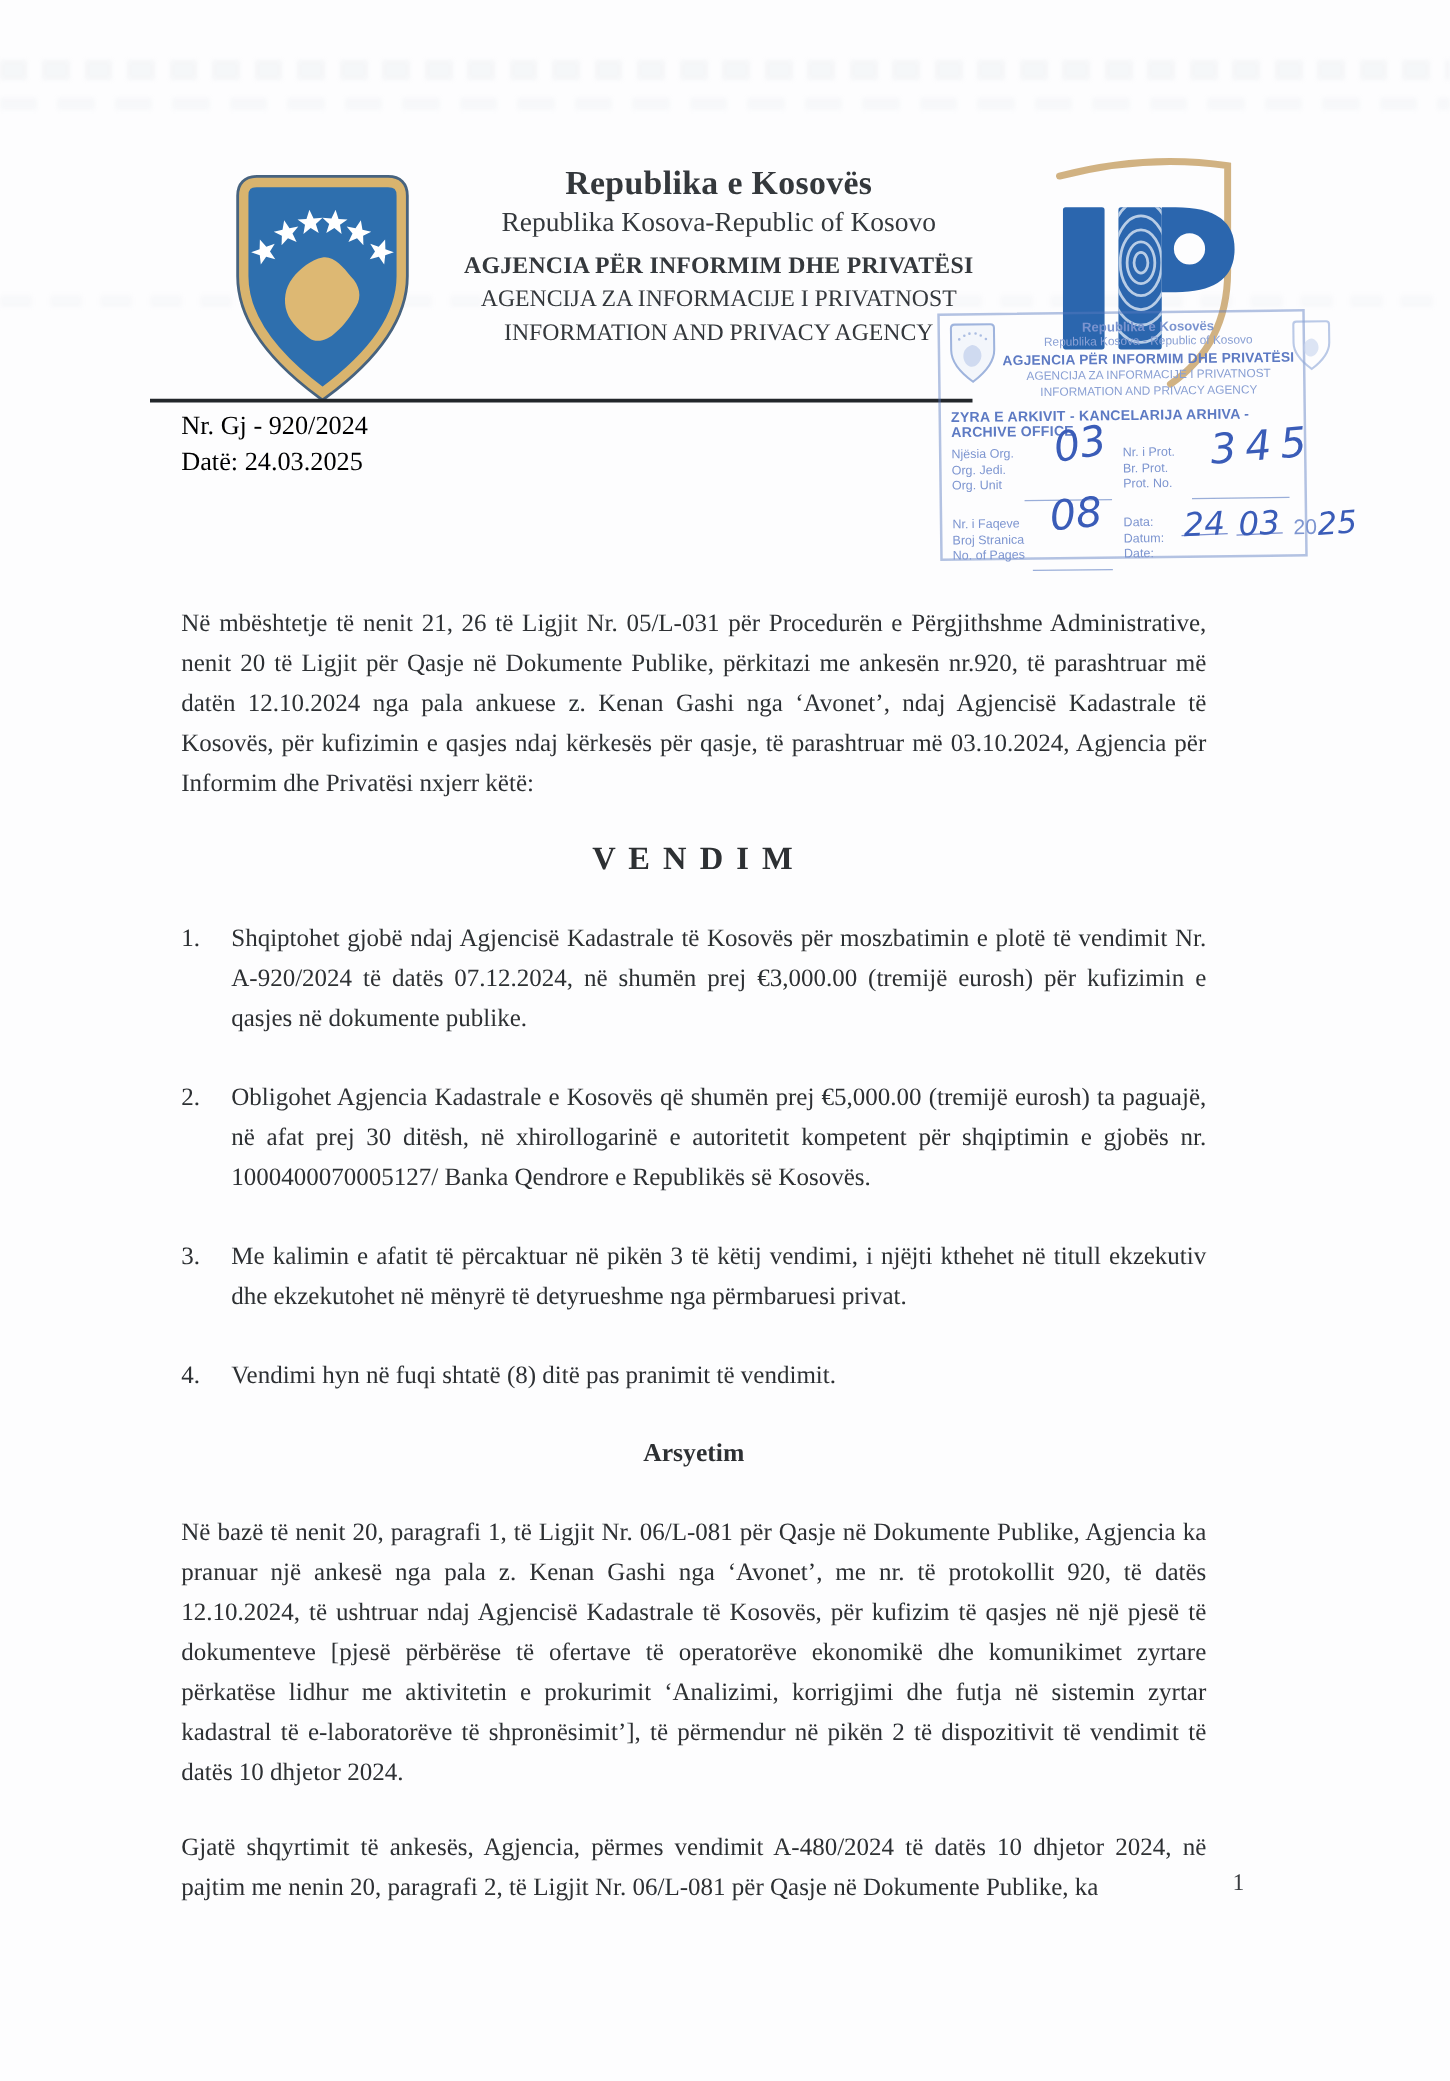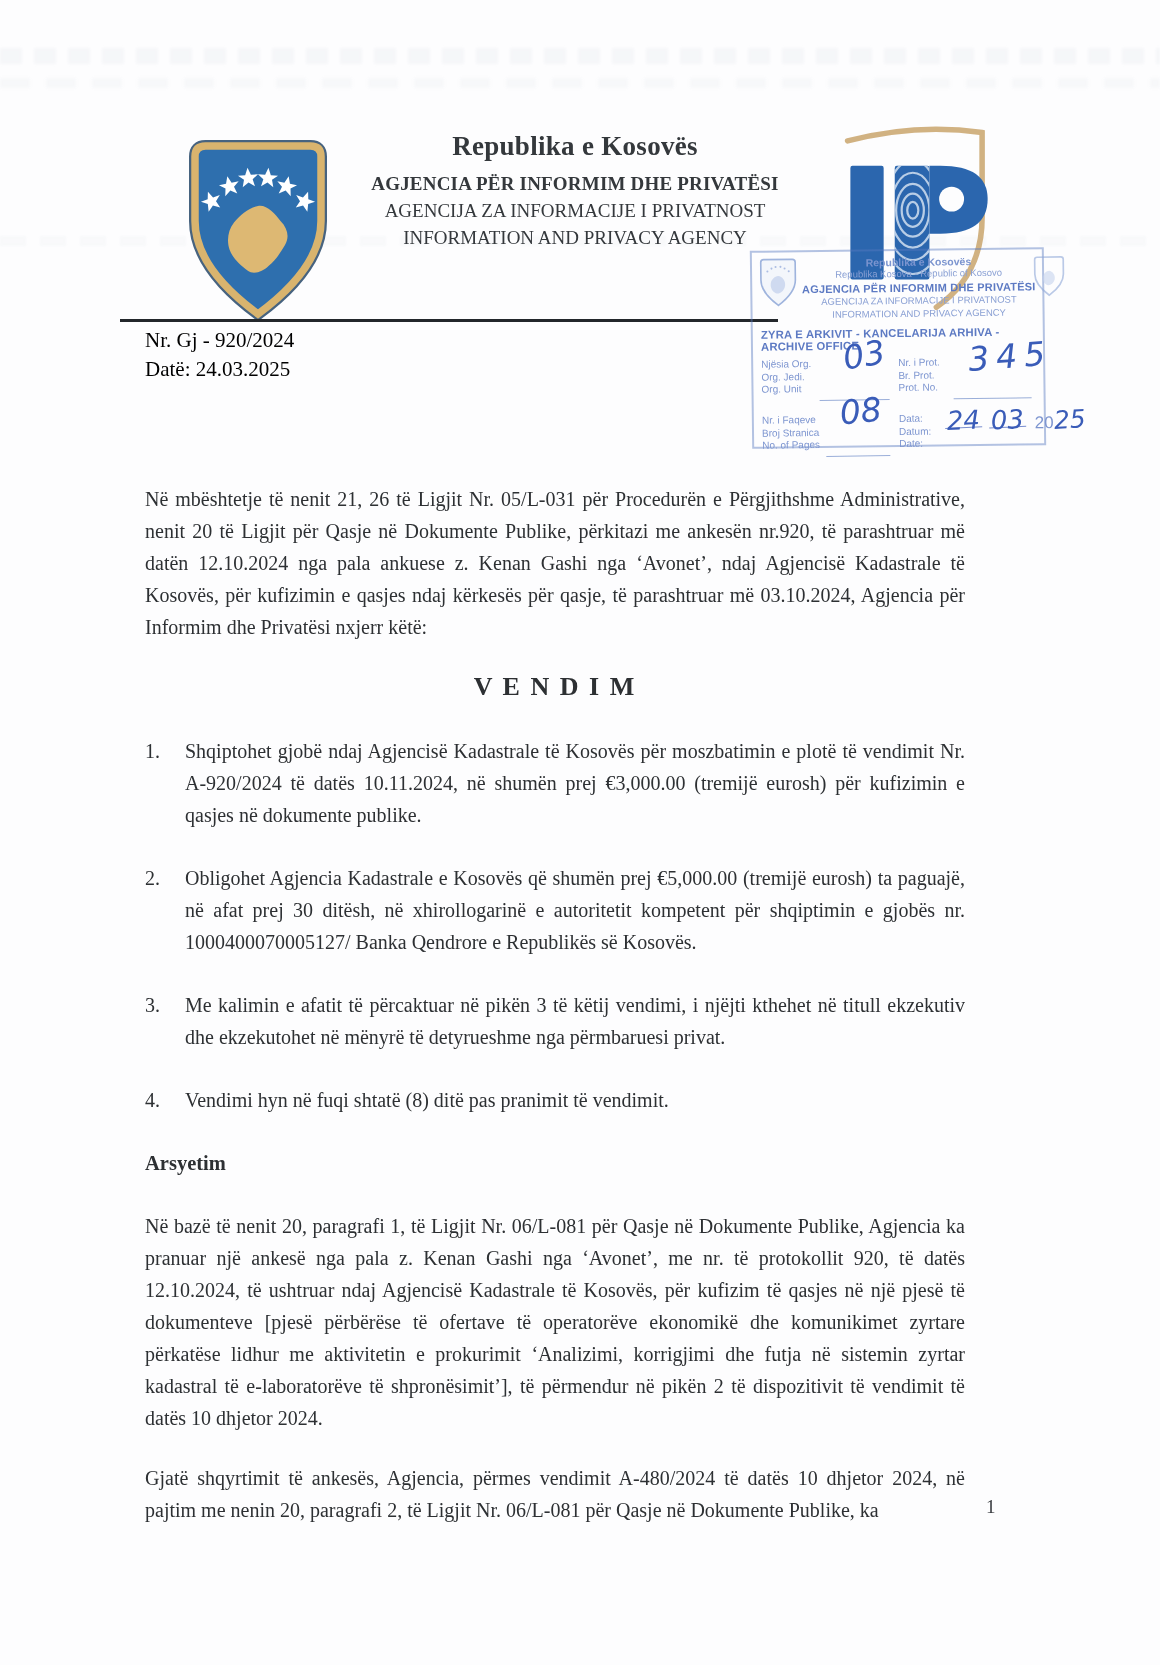--- a/index.html
+++ b/index.html
@@ -64,21 +64,21 @@
   .body {
     position:absolute; left:145px; top:483px; width:820px;
     font-size:20px; line-height:32px; text-align:justify; color:#2d3033;
   }
   .intro { margin:0 0 28px 0; }
   .h-vendim { text-align:center; font-weight:bold; font-size:26px; letter-spacing:2px; margin:0 0 32px 0; }
   .ditem { display:flex; margin:0 0 31px 0; }
   .ditem:nth-of-type(3) { margin-bottom:31px; }
   .dnum { flex:0 0 40px; }
   .dtext { flex:1; text-align:justify; }
-  .h-arsyetim { font-weight:bold; font-size:20.5px; margin:0 0 31px 0; }
+  .h-arsyetim { text-align:center; font-weight:bold; font-size:20.5px; margin:0 0 31px 0; }
   .p2 { margin:0 0 28px 0; }
   .p3 { margin:0; }
   .pageno { position:absolute; left:986px; top:1496px; font-size:19px; color:#3a3d41; }
 </style>
 </head>
 <body>
 
 <div class="page">
 
   <div class="artifact a1"></div>
@@ -106,20 +106,21 @@
         </g>
       <g transform="translate(81,42) rotate(20)">
           <polygon points="0,-7 1.9,-2.2 6.7,-2.2 2.9,0.8 4.1,5.7 0,2.8 -4.1,5.7 -2.9,0.8 -6.7,-2.2 -1.9,-2.2"></polygon>
         </g>
     </g>
     <path d="M50,45 C56,44 61,50 65,55 C70,60 71,66 68,71 C65,76 62,81 57,85 C53,89 47,91 43,88 C39,85 33,80 31,74 C29,68 30,61 34,56 C38,51 44,46 50,45 Z" fill="#ddb873"></path>
   </svg>
 
   <div class="header-text">
     <div class="ht1">Republika e Kosovës</div>
+    <div class="ht2">Republika Kosova-Republic of Kosovo</div>
     <div class="ht3">AGJENCIA PËR INFORMIM DHE PRIVATËSI</div>
     <div class="ht4">AGENCIJA ZA INFORMACIJE I PRIVATNOST</div>
     <div class="ht5">INFORMATION AND PRIVACY AGENCY</div>
   </div>
 
   <svg class="ip-logo" viewBox="0 0 150 170">
     <path d="M30,20 Q80,7 127,14 L127,75 Q127,117 94,140" fill="none" stroke="#c9a46c" stroke-width="4" stroke-linecap="round" opacity=".85"></path>
     <defs>
       <clipPath id="stemClip">
           <rect x="64" y="38" width="25" height="82" rx="2"></rect>
@@ -208,21 +209,21 @@
     </div>
   </div>
 
   <div class="body">
     <p class="intro">Në mbështetje të nenit 21, 26 të Ligjit Nr. 05/L-031 për Procedurën e Përgjithshme Administrative, nenit 20 të Ligjit për Qasje në Dokumente Publike, përkitazi me ankesën nr.920, të parashtruar më datën 12.10.2024 nga pala ankuese z. Kenan Gashi nga ‘Avonet’, ndaj Agjencisë Kadastrale të Kosovës, për kufizimin e qasjes ndaj kërkesës për qasje, të parashtruar më 03.10.2024, Agjencia për Informim dhe Privatësi nxjerr këtë:</p>
 
     <div class="h-vendim">V E N D I M</div>
 
     <div class="ditem">
       <div class="dnum">1.</div>
-      <div class="dtext">Shqiptohet gjobë ndaj Agjencisë Kadastrale të Kosovës për moszbatimin e plotë të vendimit Nr. A-920/2024 të datës 10.11.2024, në shumën prej €3,000.00 (tremijë eurosh) për kufizimin e qasjes në dokumente publike.</div>
+      <div class="dtext">Shqiptohet gjobë ndaj Agjencisë Kadastrale të Kosovës për moszbatimin e plotë të vendimit Nr. A-920/2024 të datës 07.12.2024, në shumën prej €3,000.00 (tremijë eurosh) për kufizimin e qasjes në dokumente publike.</div>
     </div>
     <div class="ditem">
       <div class="dnum">2.</div>
       <div class="dtext">Obligohet Agjencia Kadastrale e Kosovës që shumën prej €5,000.00 (tremijë eurosh) ta paguajë, në afat prej 30 ditësh, në xhirollogarinë e autoritetit kompetent për shqiptimin e gjobës nr. 1000400070005127/ Banka Qendrore e Republikës së Kosovës.</div>
     </div>
     <div class="ditem">
       <div class="dnum">3.</div>
       <div class="dtext">Me kalimin e afatit të përcaktuar në pikën 3 të këtij vendimi, i njëjti kthehet në titull ekzekutiv dhe ekzekutohet në mënyrë të detyrueshme nga përmbaruesi privat.</div>
     </div>
     <div class="ditem">

